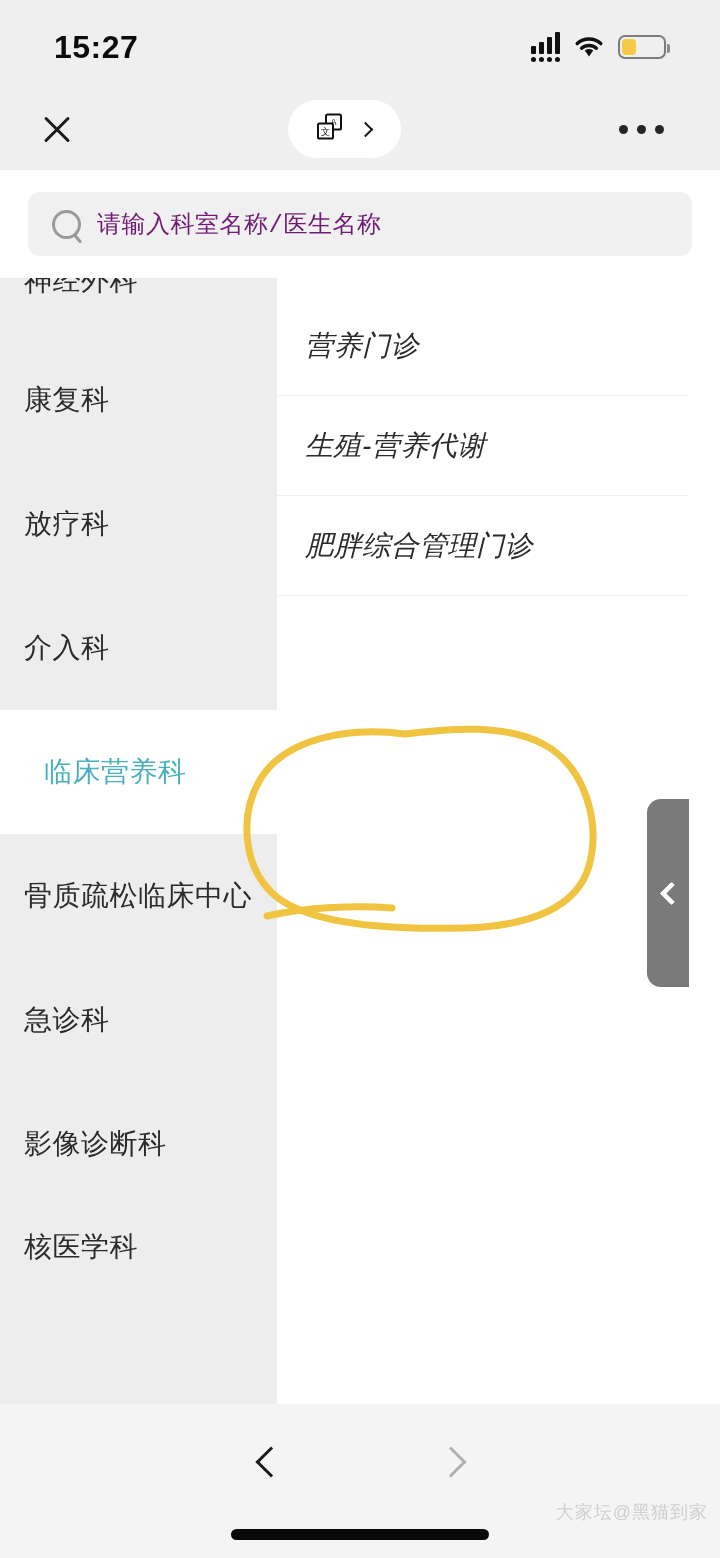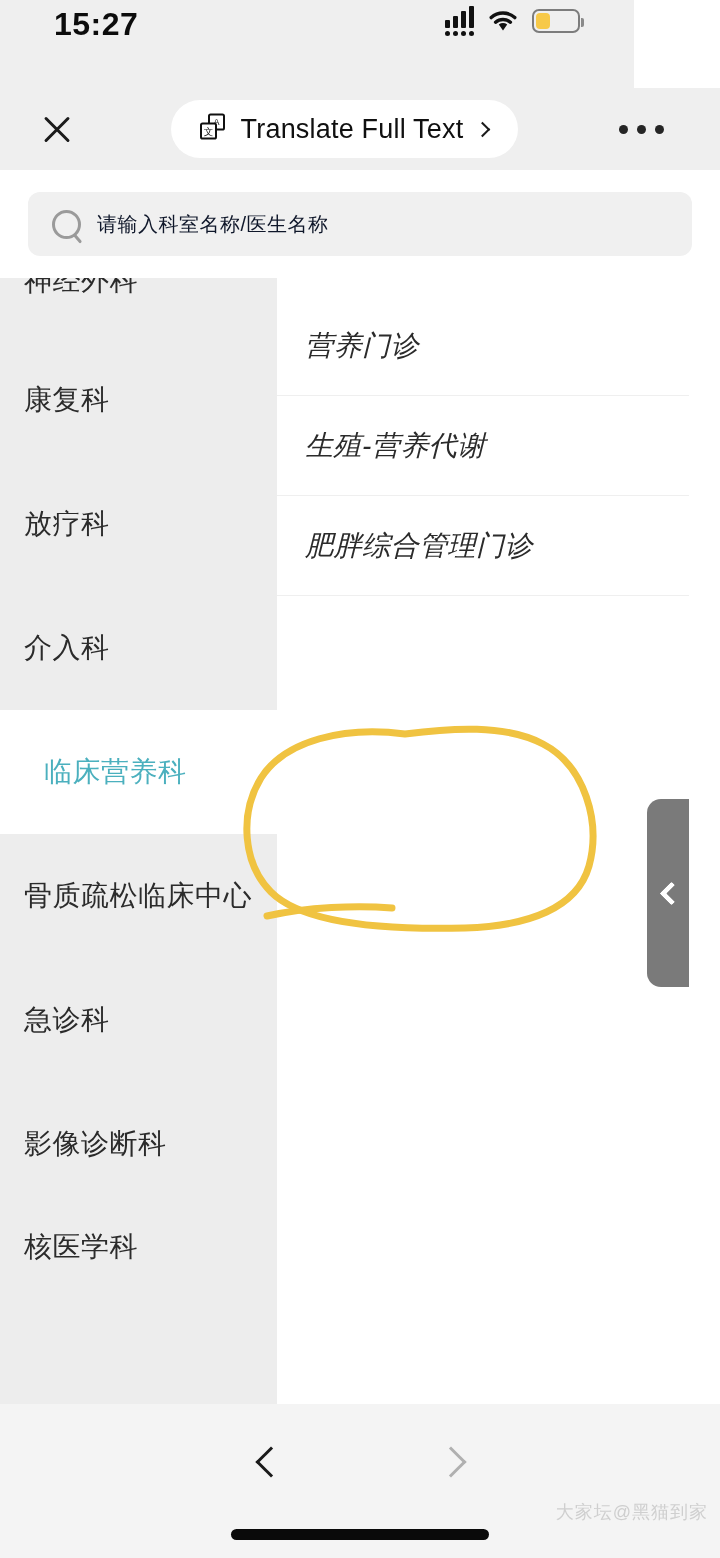--- a/index.html
+++ b/index.html
@@ -10,23 +10,23 @@
     overflow:hidden;
   }
   #app {
     position:relative;
     width:720px; height:1558px;
     background:#ffffff;
   }
 
   
   .statusbar {
-    position:absolute; left:0; top:0; width:634px; height:88px;
+    position:absolute; left:0; top:0; width:720px; height:88px;
     background:#efefef;
-    display:flex; align-items:flex-start; justify-content:space-between;
+    display:flex; align-items:center; justify-content:space-between;
     padding:0 54px 0 54px;
   }
   .status-time {
     font-size:32px; font-weight:bold; color:#0c0c0c;
     letter-spacing:0.5px; padding-top:6px;
   }
   .status-right { display:flex; align-items:center; gap:14px; padding-top:6px; }
 
   .signal { display:flex; align-items:flex-end; gap:3px; height:22px; }
   .signal i { display:block; width:5px; background:#111; border-radius:1px; }
@@ -93,21 +93,21 @@
     display:flex; align-items:center; padding:0 24px; gap:16px;
   }
   .search-icon {
     width:29px; height:29px; border:3px solid #9a9a9a; border-radius:50%;
     position:relative; flex:none;
   }
   .search-icon::after {
     content:""; position:absolute; width:3px; height:11px; background:#9a9a9a;
     right:-1px; bottom:-8px; transform:rotate(-40deg); border-radius:2px;
   }
-  .search-ph { font-size:20px; color:#0f172a; letter-spacing:0.5px; }
+  .search-ph { font-size:24px; color:#701a75; letter-spacing:0.5px;font-family:Liberation Mono, monospace; }
 
   
   .content {
     position:absolute; left:0; top:278px; width:689px; height:1126px;
     background:#be185d; overflow:hidden;
   }
   .sidebar {
     position:absolute; left:0; top:0; width:277px; height:1126px;
     background:#ededed;
   }
@@ -227,21 +227,20 @@
 
     <div class="translate-pill">
       <span>
         <svg width="32" height="32" viewBox="0 0 32 32">
           <rect x="12" y="3.5" width="15" height="15" rx="1.6" fill="#fff" stroke="#111" stroke-width="2"></rect>
           <text x="19.5" y="14" font-size="9" text-anchor="middle" fill="#111" font-family="Liberation Sans, sans-serif">A</text>
           <rect x="4" y="12.5" width="15" height="15" rx="1.6" fill="#fff" stroke="#111" stroke-width="2"></rect>
           <text x="11.5" y="23.5" font-size="9.5" text-anchor="middle" fill="#111" font-family="Liberation Sans, sans-serif">文</text>
         </svg>
       </span>
-      <span class="translate-label">Translate Full Text</span>
       <span class="pill-chevron"></span>
     </div>
 
     <div class="more-btn">
       <b></b>
         <b></b>
         <b></b>
     </div>
   </div>
 

